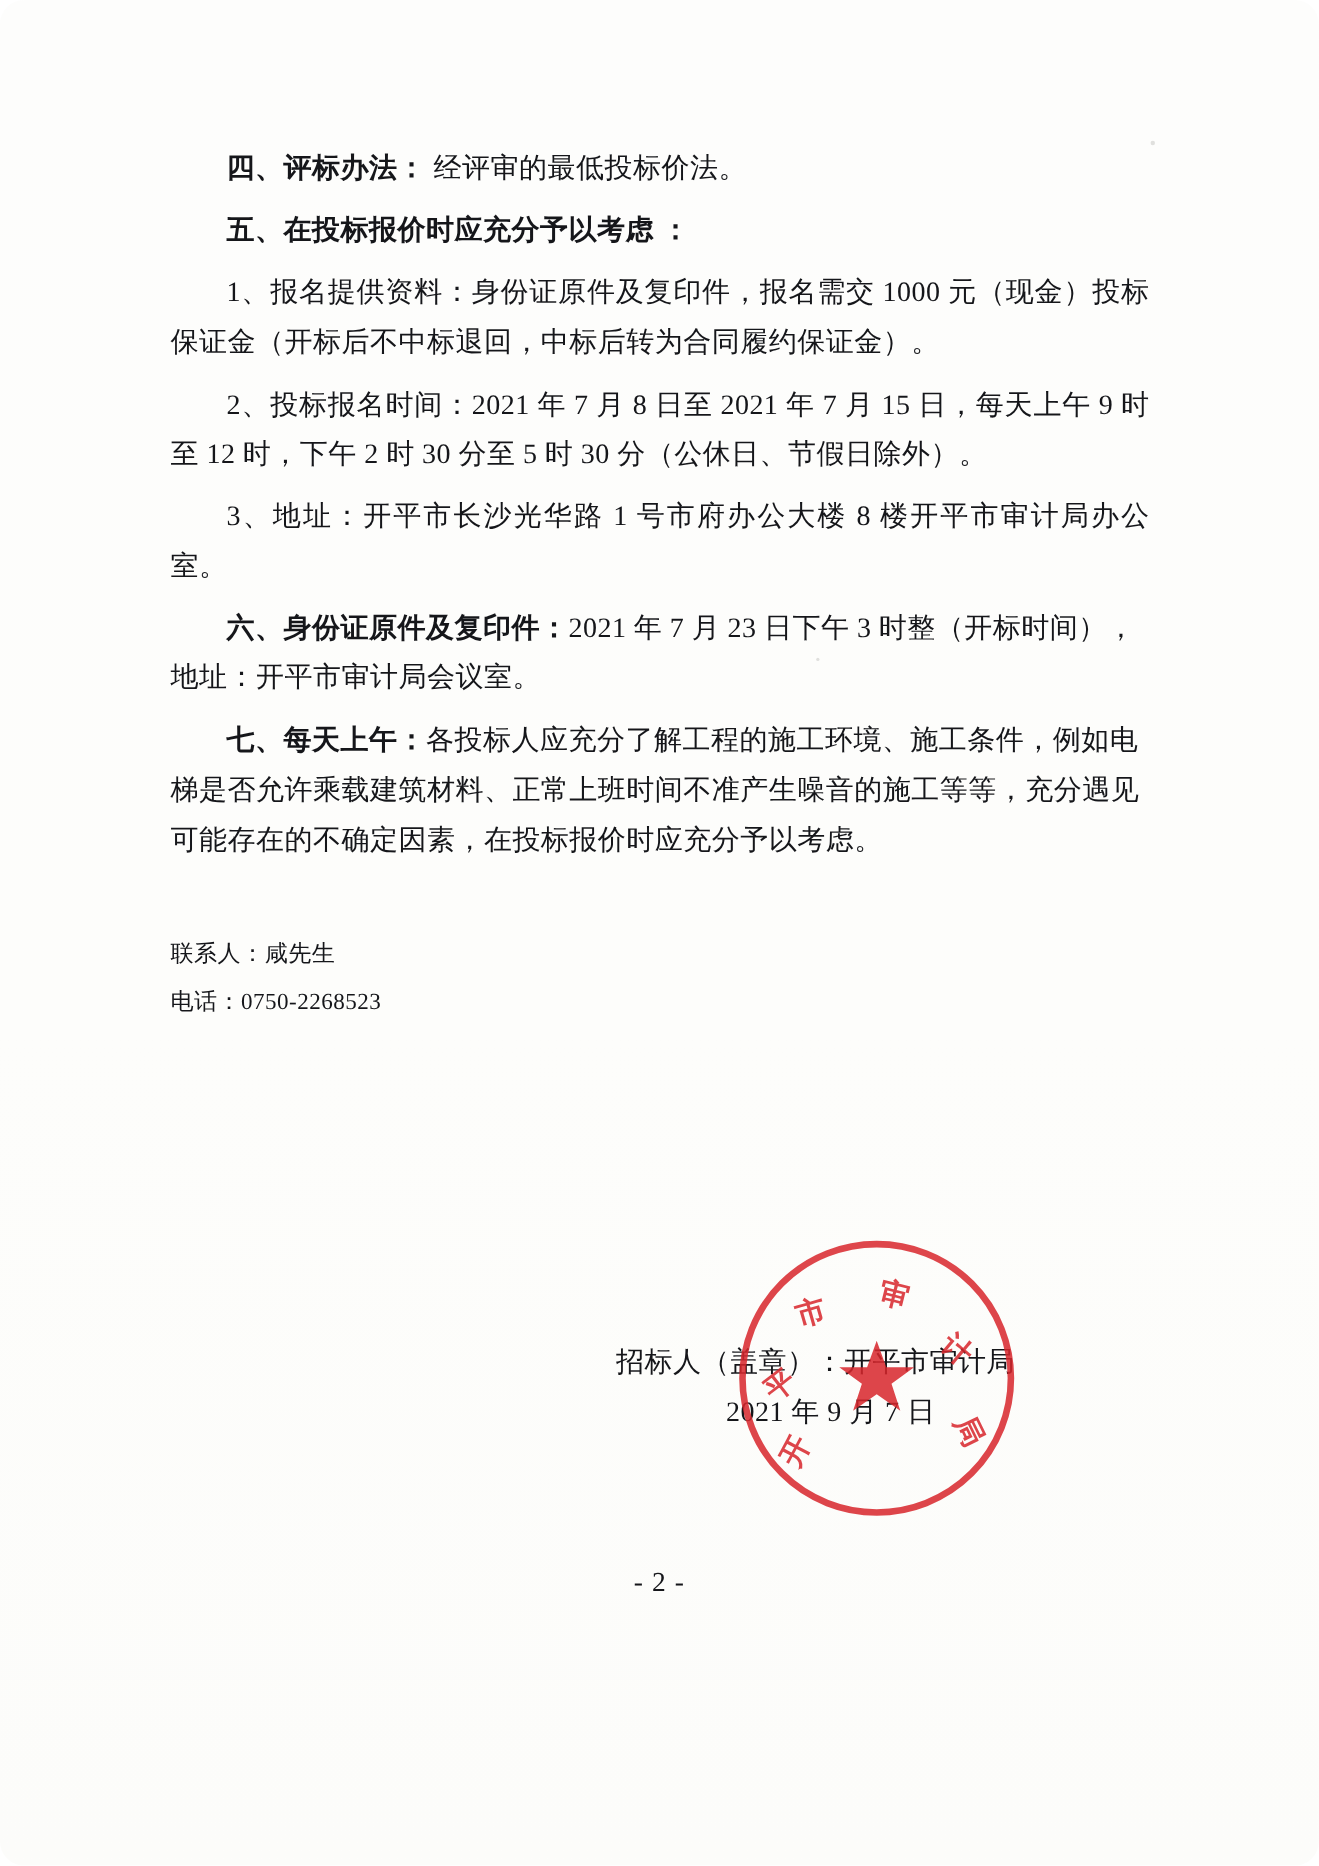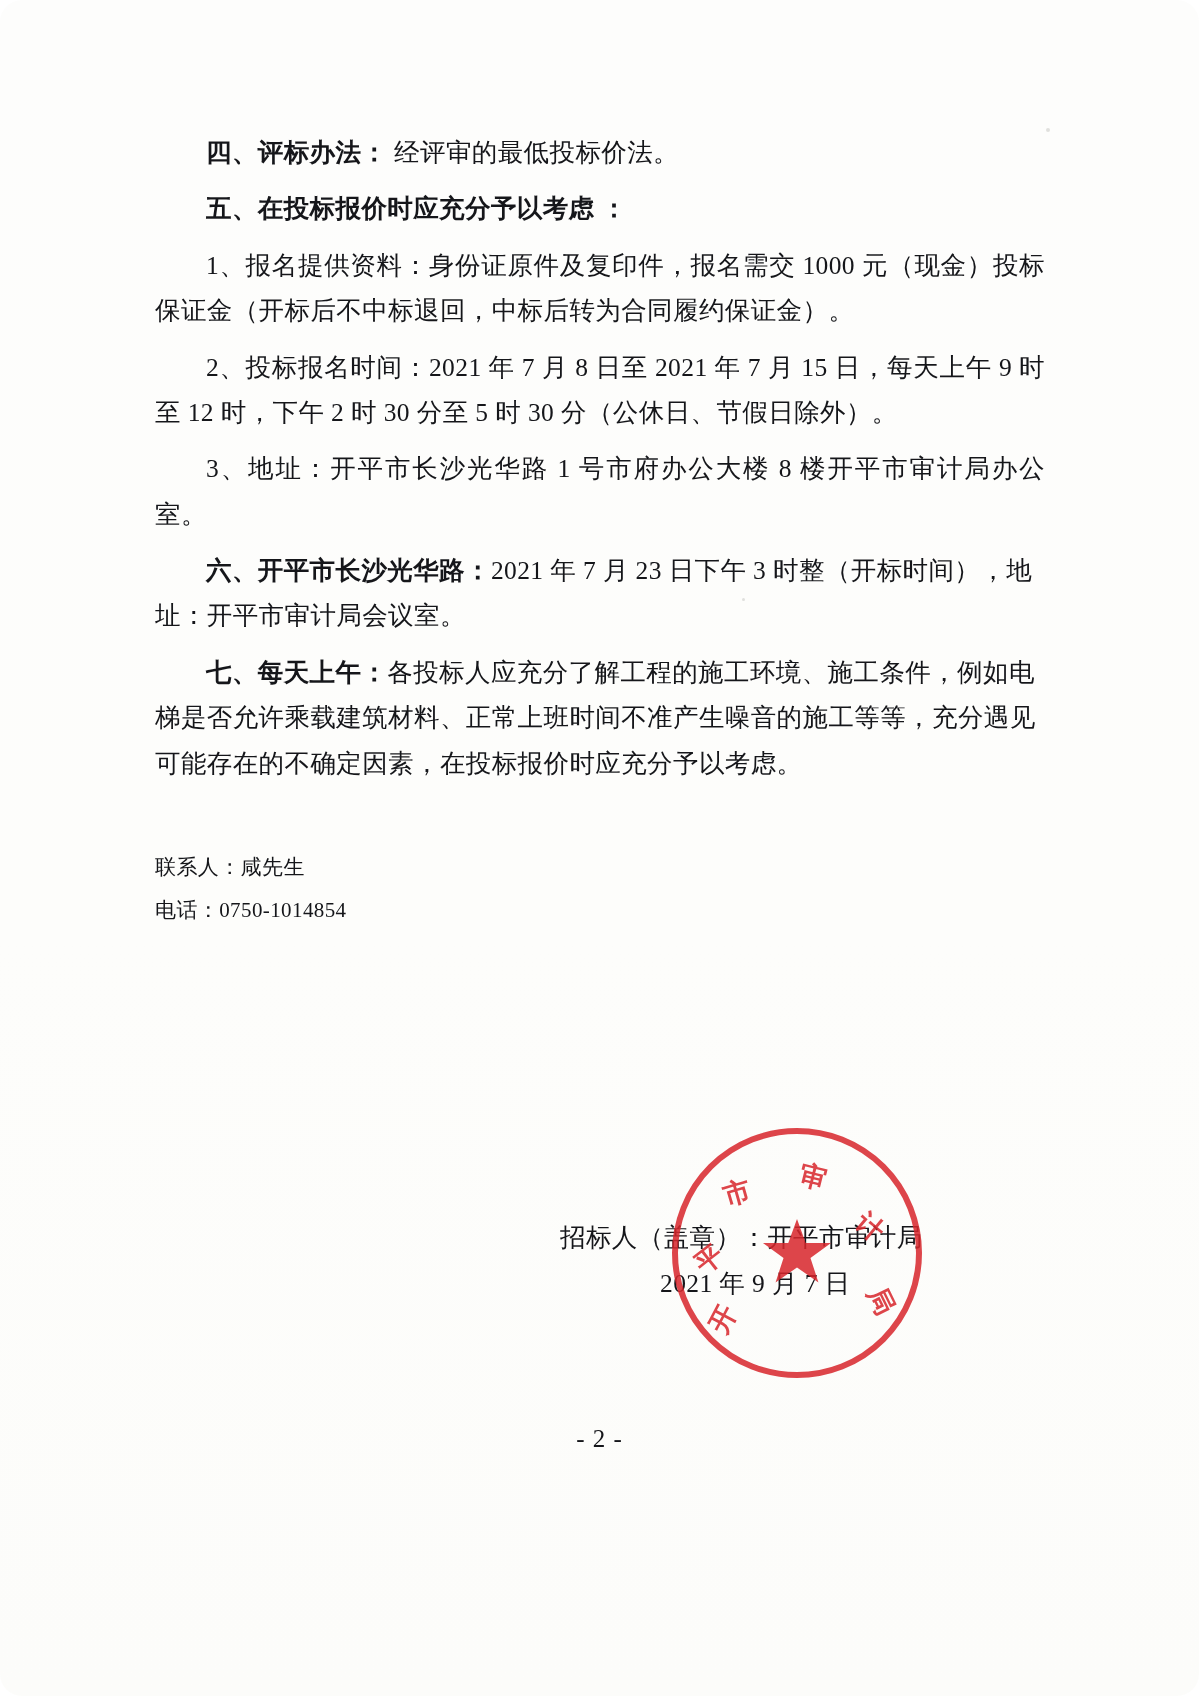--- a/index.html
+++ b/index.html
@@ -140,31 +140,31 @@
 
     <p class="heading-line">
       <span class="lead">五、在投标报价时应充分予以考虑 ：</span>
     </p>
 
     <p class="para indent">1、报名提供资料：身份证原件及复印件，报名需交 1000 元（现金）投标保证金（开标后不中标退回，中标后转为合同履约保证金）。</p>
     <p class="para indent">2、投标报名时间：2021 年 7 月 8 日至 2021 年 7 月 15 日，每天上午 9 时至 12 时，下午 2 时 30 分至 5 时 30 分（公休日、节假日除外）。</p>
     <p class="para indent">3、地址：开平市长沙光华路 1 号市府办公大楼 8 楼开平市审计局办公室。</p>
 
     <p class="heading-line" style="text-indent:2em;">
-      <span class="lead">六、开平市长沙光华路：</span><span>2021 年 7 月 23 日下午 3 时整（开标时间），地址：开平市审计局会议室。</span>
+      <span class="lead">六、身份证原件及复印件：</span><span>2021 年 7 月 23 日下午 3 时整（开标时间），地址：开平市审计局会议室。</span>
     </p>
 
     <p class="heading-line" style="text-indent:2em;">
       <span class="lead">七、每天上午：</span><span>各投标人应充分了解工程的施工环境、施工条件，例如电梯是否允许乘载建筑材料、正常上班时间不准产生噪音的施工等等，充分遇见可能存在的不确定因素，在投标报价时应充分予以考虑。</span>
     </p>
 
     <div class="gap-mid"></div>
 
     <p class="contact">联系人：咸先生</p>
-    <p class="contact">电话：0750-1014854</p>
+    <p class="contact">电话：0750-2268523</p>
   </div>
 
   <div class="signature-block">
     <div>招标人（盖章）：开平市审计局</div>
     <div class="sig-line2">2021 年 9 月 7 日</div>
   </div>
 
   <div class="seal">
     <svg class="seal-star" viewBox="0 0 100 100">
       <polygon points="50,4 61.8,36.4 96,36.4 68.2,56.6 79,90 50,69.5 21,90 31.8,56.6 4,36.4 38.2,36.4" fill="#d8262c"></polygon>

